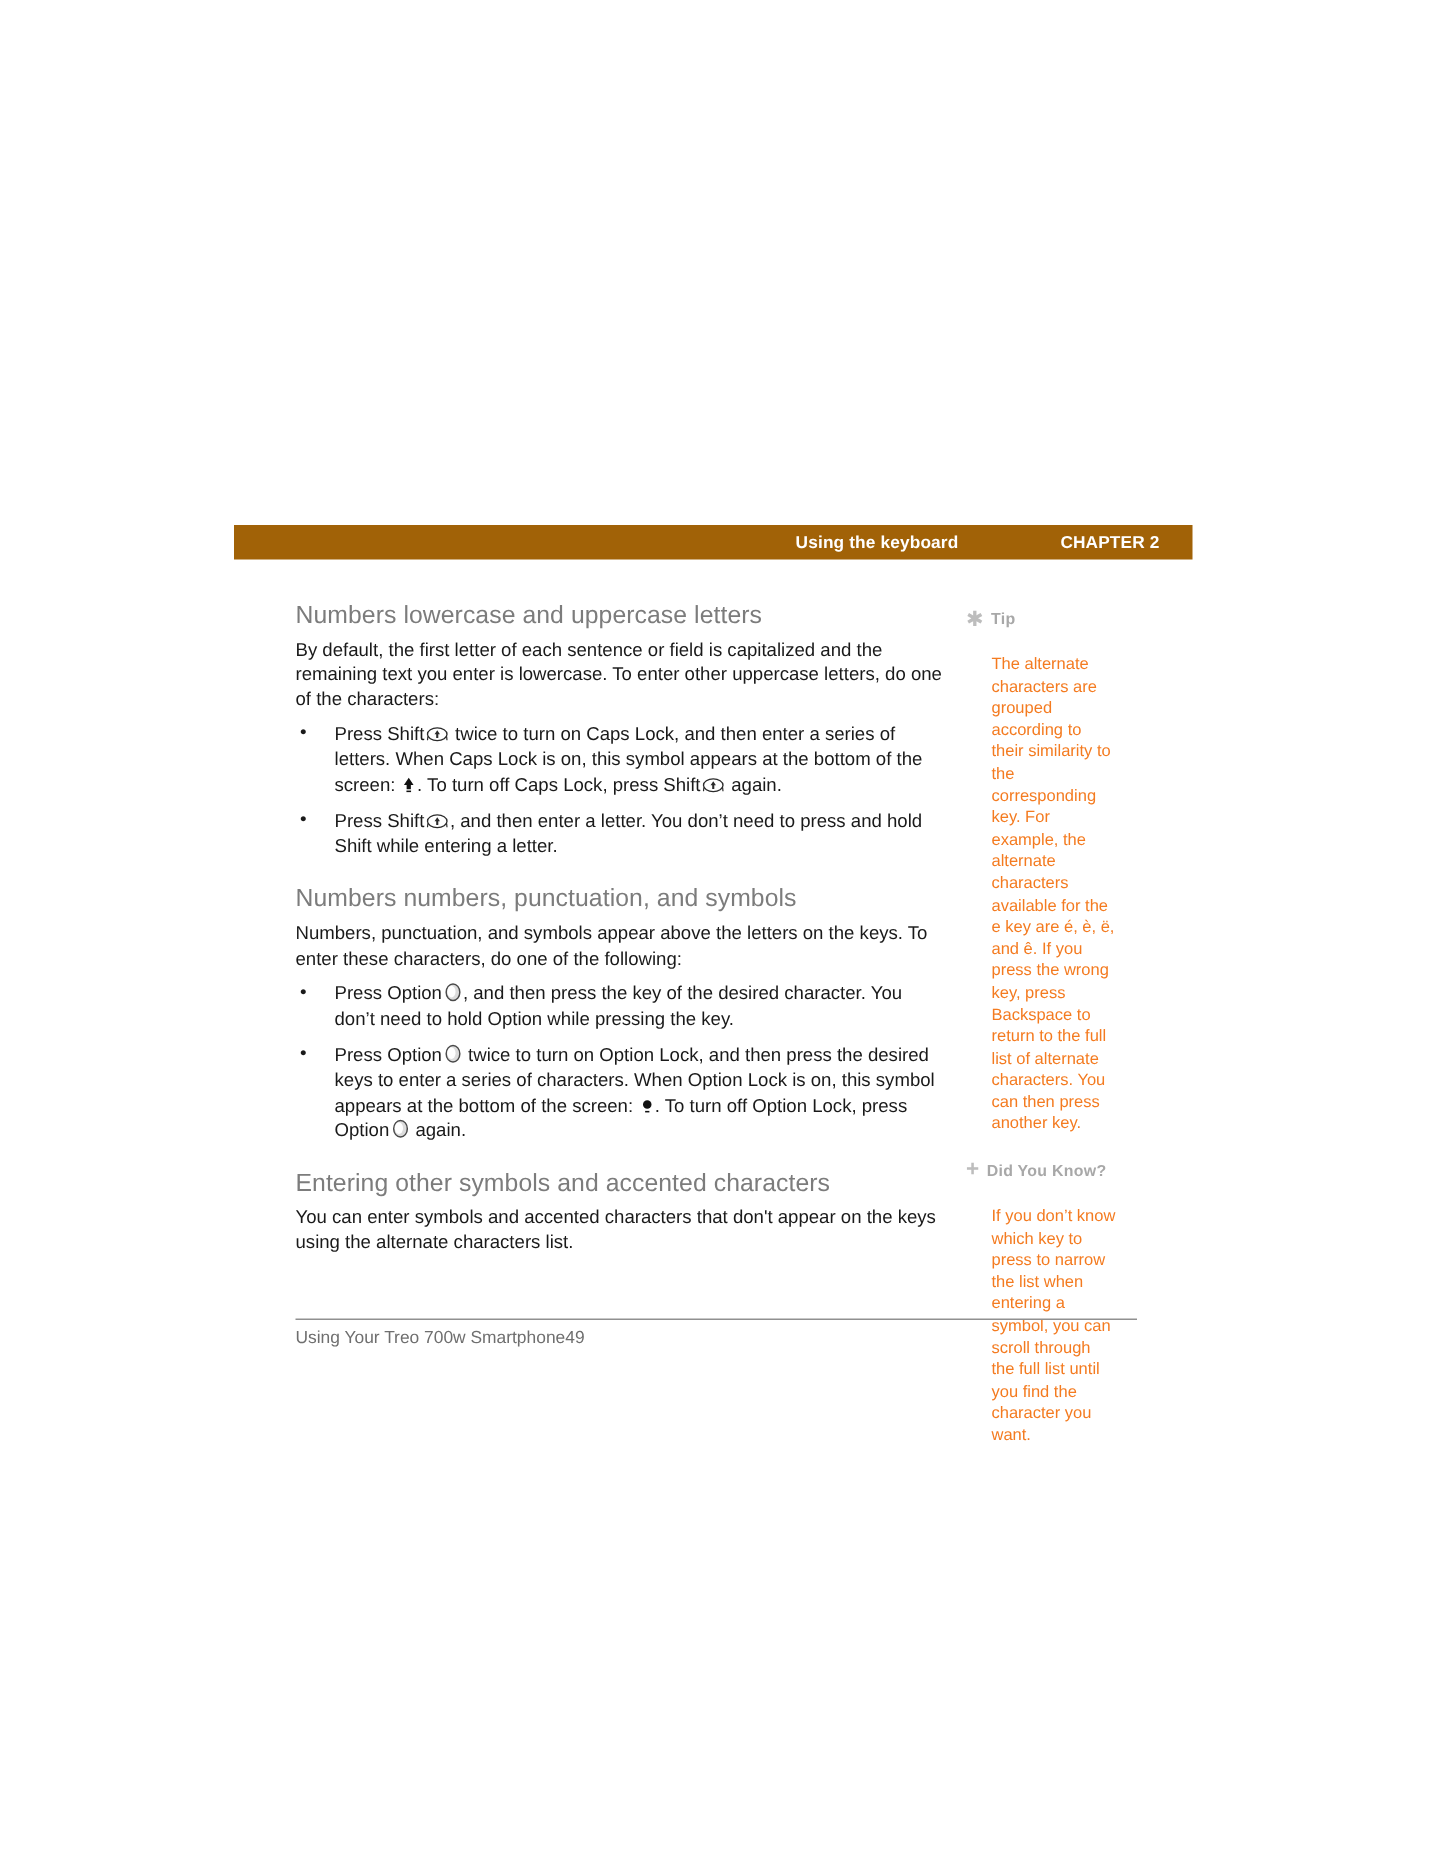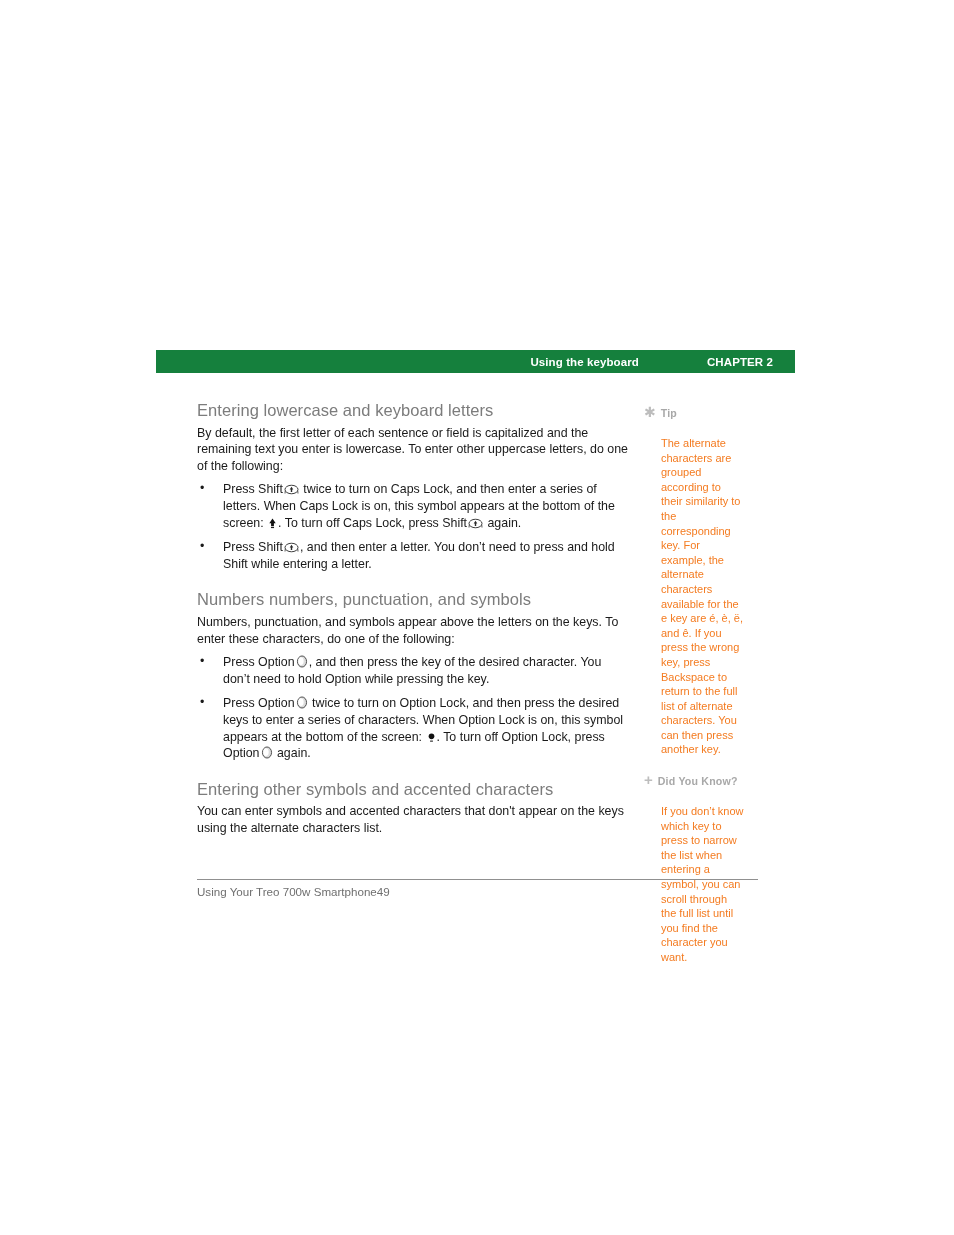--- a/index.html
+++ b/index.html
@@ -23,21 +23,21 @@
     background: #ffffff;
   }
 
   
   .header-bar {
     position: absolute;
     left: 156px;
     top: 350px;
     width: 639px;
     height: 23px;
-    background: #15803d;
+    background: #a16207;
     display: flex;
     align-items: center;
     justify-content: flex-end;
   }
   .header-title {
     color: #ffffff;
     font-size: 11.5px;
     font-weight: bold;
     letter-spacing: 0.1px;
     margin-right: 68px;
@@ -176,22 +176,22 @@
 <div class="page">
 
   <div class="header-bar">
     <span class="header-title">Using the keyboard</span>
     <span class="header-chapter">CHAPTER 2</span>
   </div>
 
   <div class="main-col">
 
     <div class="section-block">
-      <h2 class="section-heading">Entering lowercase and keyboard letters</h2>
-      <p class="body-text">By default, the first letter of each sentence or field is capitalized and the remaining text you enter is lowercase. To enter other uppercase letters, do one of the following:</p>
+      <h2 class="section-heading">Numbers lowercase and uppercase letters</h2>
+      <p class="body-text">By default, the first letter of each sentence or field is capitalized and the remaining text you enter is lowercase. To enter other uppercase letters, do one of the characters:</p>
       <ul class="bullets">
         <li>
           <span>Press Shift</span><svg class="key-icon shift-key" viewBox="0 0 30 22">
               <ellipse cx="15" cy="11" rx="13" ry="8.5" fill="none" stroke="#2b2b2b" stroke-width="1.8"></ellipse>
               <path d="M2.5 14 L2 19" stroke="#2b2b2b" stroke-width="1.6" fill="none"></path>
               <path d="M27.5 14 L28 19" stroke="#2b2b2b" stroke-width="1.6" fill="none"></path>
               <path d="M15 5.5 L18.6 11 L16.4 11 L16.4 16 L13.6 16 L13.6 11 L11.4 11 Z" fill="#2b2b2b"></path>
             </svg><span> twice to turn on Caps Lock, and then enter a series of letters. When Caps Lock is on, this symbol appears at the bottom of the screen: </span><svg class="caps-sym" viewBox="0 0 14 18">
               <path d="M7 2 L12 9.5 L9.2 9.5 L9.2 14 L4.8 14 L4.8 9.5 L2 9.5 Z" fill="#111111"></path>
               <rect x="4.6" y="15.3" width="4.8" height="1.6" fill="#111111"></rect>

